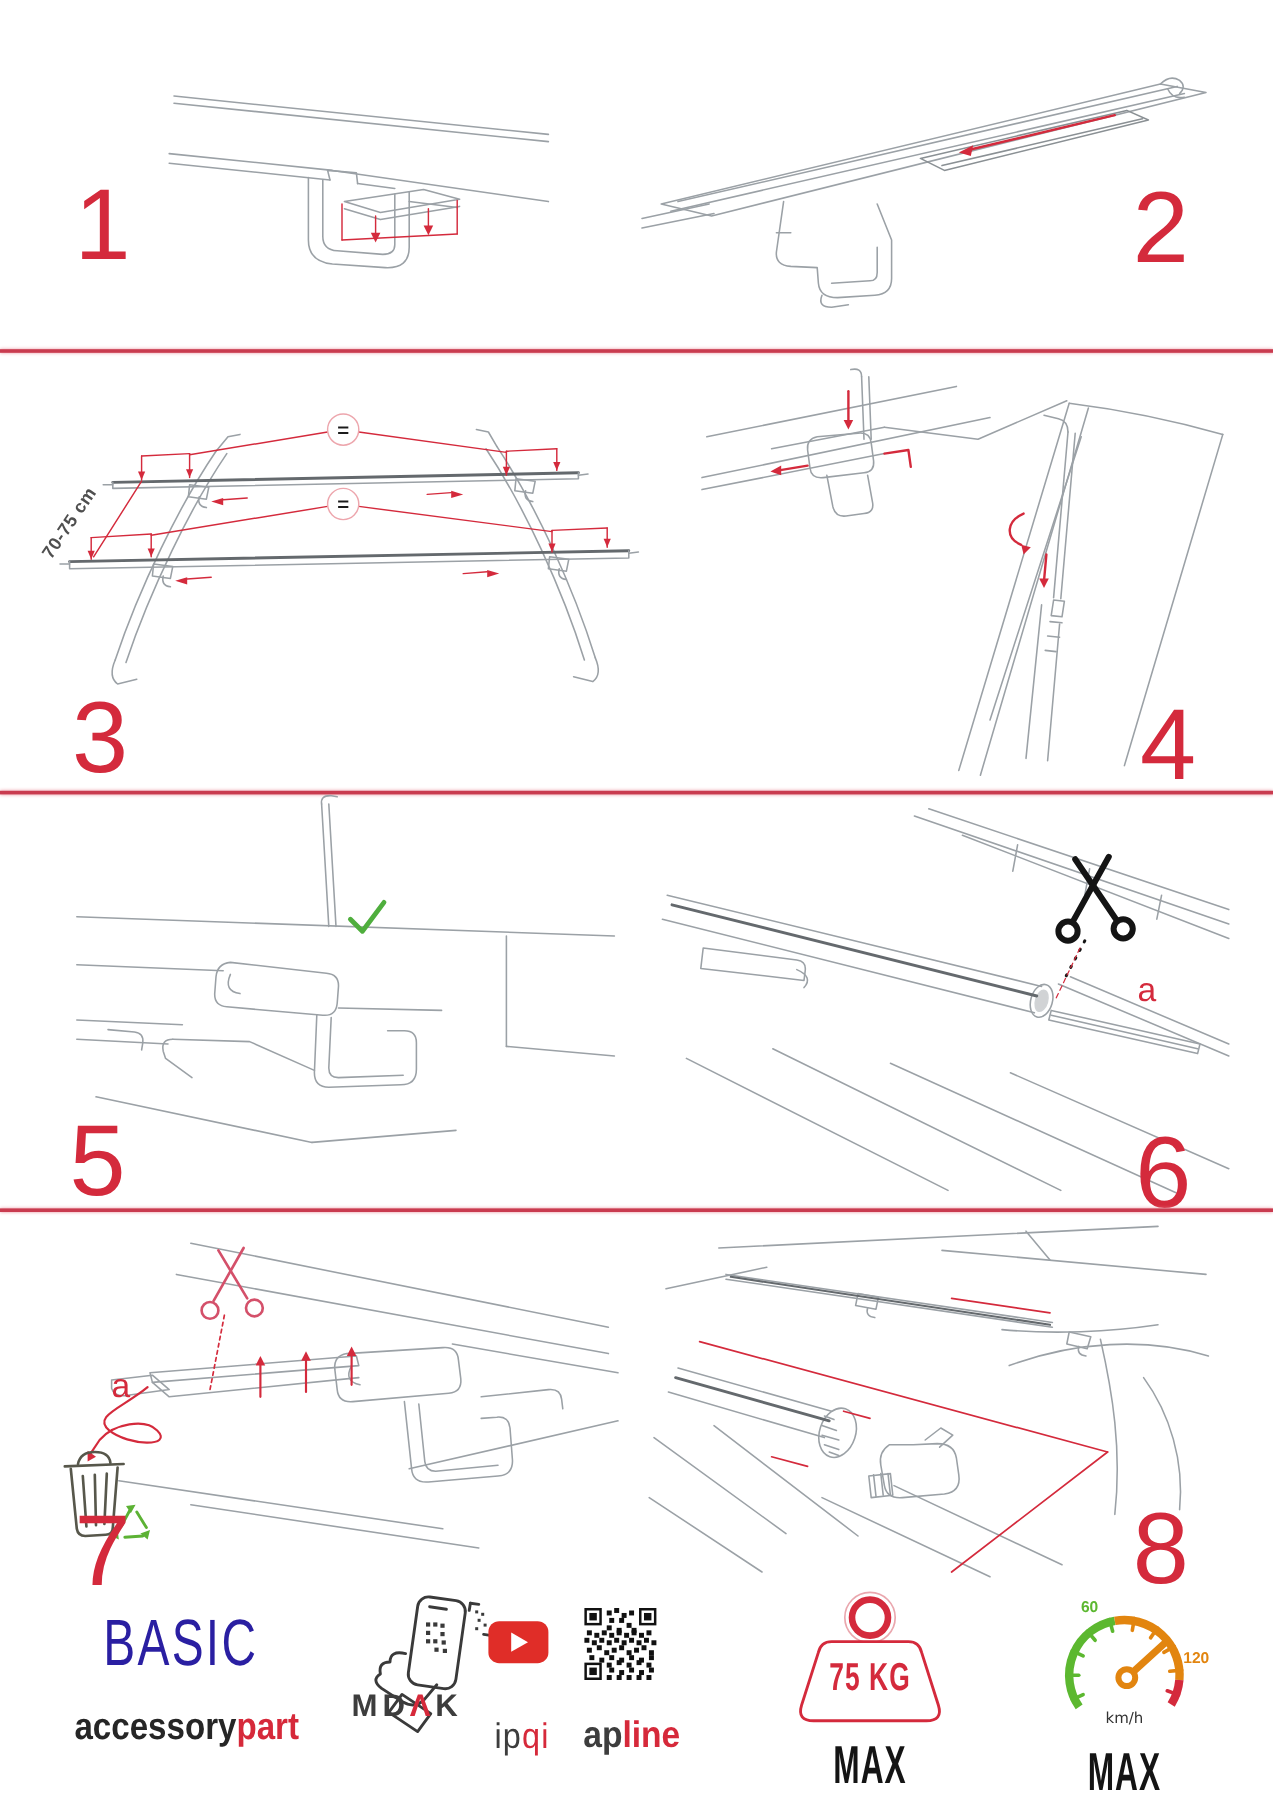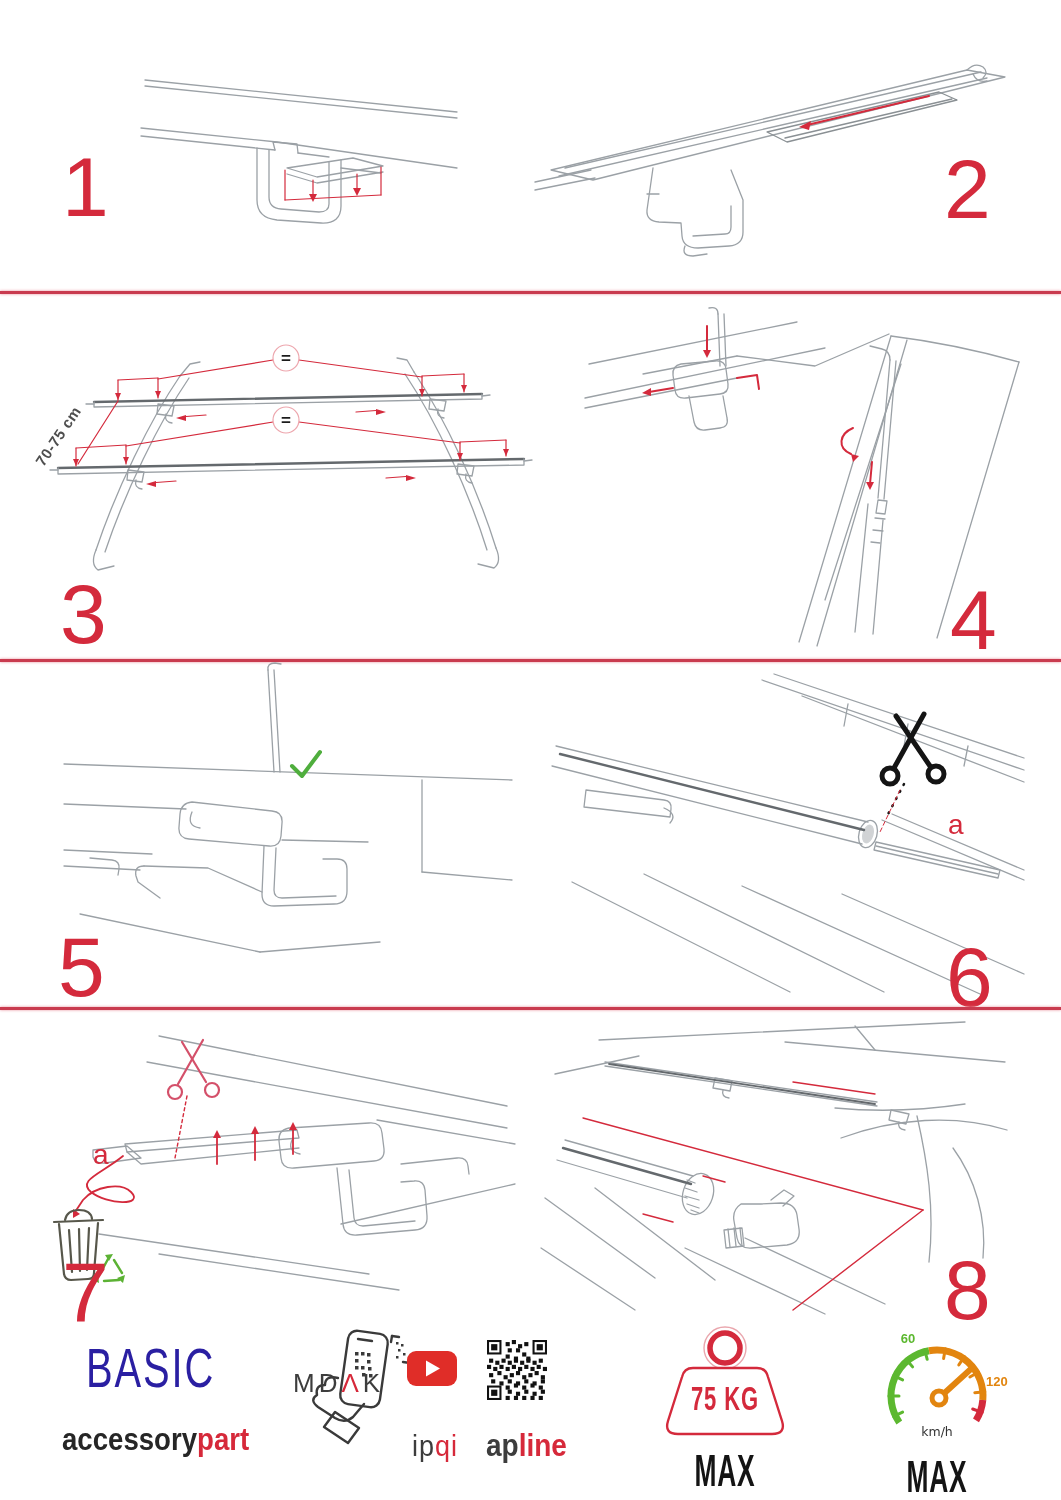--- a/index.html
+++ b/index.html
@@ -11,21 +11,21 @@
   .divider{position:absolute;left:0;width:100%;height:3px;background:#c93b4f;box-shadow:0 0 3px #e98a97}
   .dist-label{position:absolute;left:46px;top:452px;transform:rotate(-56deg);transform-origin:left bottom;
        font-size:15px;font-weight:700;color:#4f4f4f;letter-spacing:.5px;white-space:nowrap}
   
   .basic{position:absolute;left:86px;top:1338px;font-size:42px;font-weight:500;color:#2a1fa2;
        letter-spacing:2px;transform:scale(.95,1.3);transform-origin:left top;display:inline-block}
   .brandline{position:absolute;left:62px;top:1422px;font-size:30px;font-weight:700;color:#262626;
        transform:scale(.92,1.05);transform-origin:left top;display:inline-block;white-space:nowrap}
   .red{color:#d6293a}
   .partner{position:absolute;color:#3d3d3d;white-space:nowrap;display:inline-block}
-  #mdak{left:293px;top:1368px;font-size:26px;font-weight:400;letter-spacing:4px}
+  #mdak{left:293px;top:1406px;font-size:26px;font-weight:700;letter-spacing:4px}
   #ipqi{left:412px;top:1430px;font-size:27px;font-weight:500;letter-spacing:1px;
         transform:scaleY(1.1);transform-origin:left top}
   #apline{left:486px;top:1428px;font-size:28px;font-weight:700;
         transform:scaleY(1.1);transform-origin:left top}
   .badge-block{position:absolute}
   #weight-block{left:645px;top:1322px;width:160px;height:180px}
   #speed-block{left:852px;top:1330px;width:170px;height:172px}
   .kg{position:absolute;left:0;right:0;top:62px;text-align:center;font-size:25px;font-weight:700;
       color:#d42a3c;transform:scale(.88,1.3);letter-spacing:1px}
   .maxlabel{position:absolute;left:0;right:0;text-align:center;font-size:33px;font-weight:700;

